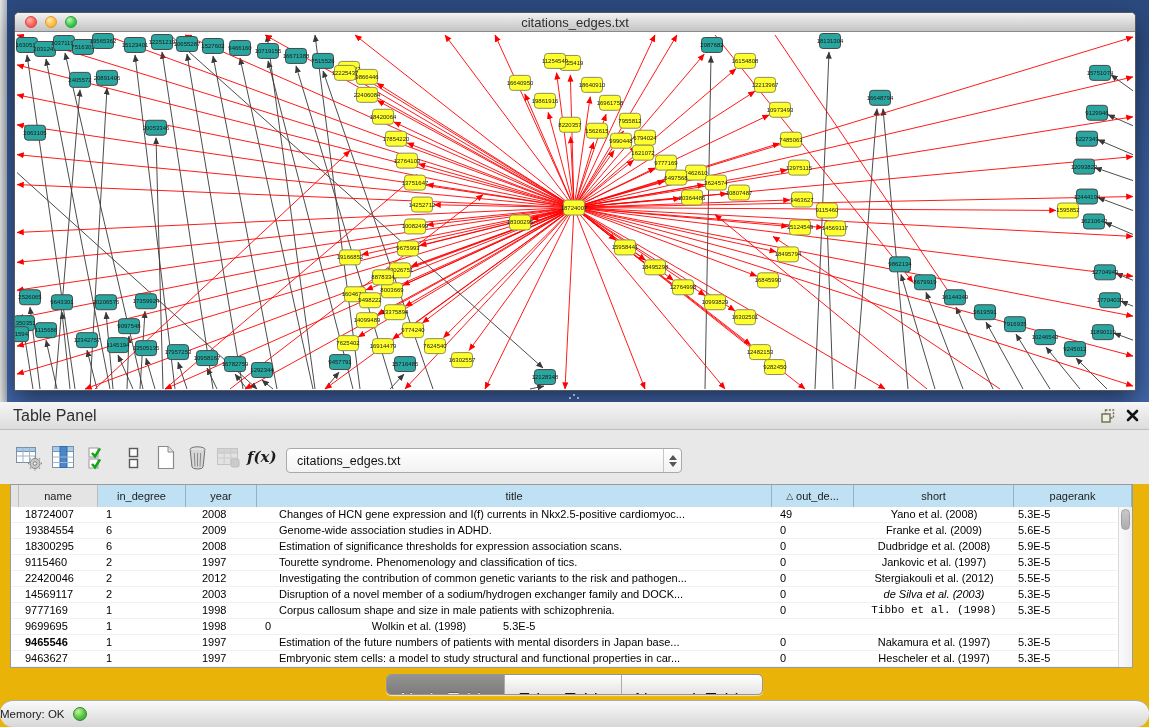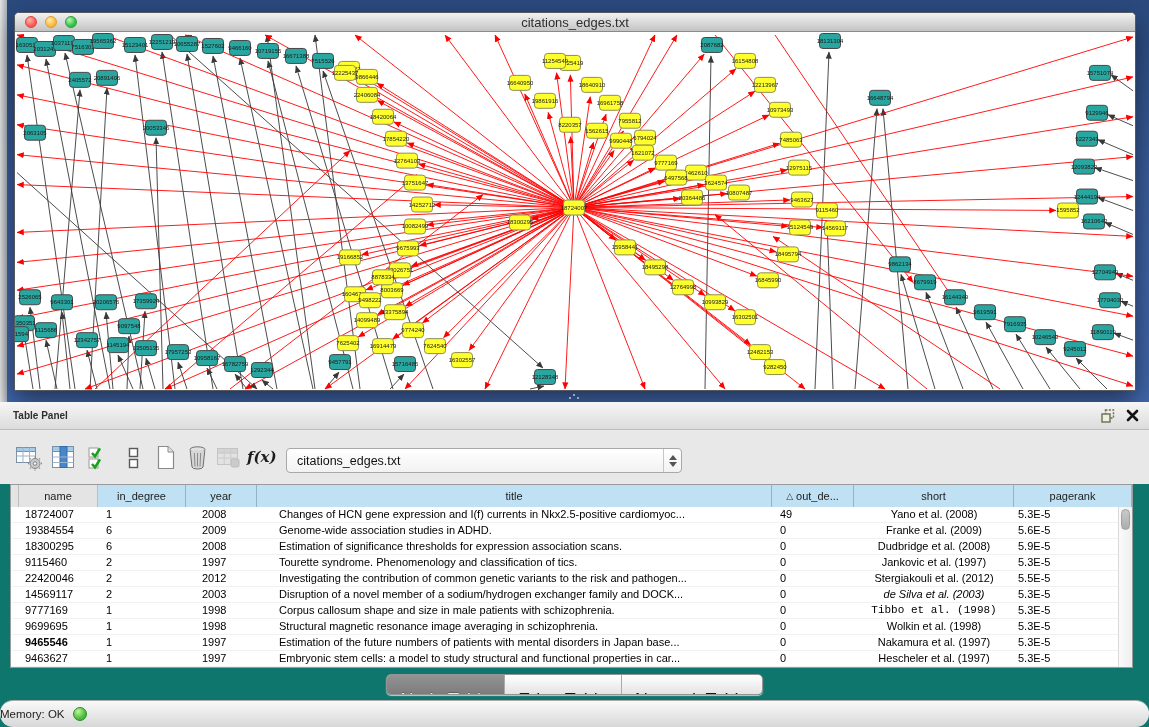--- a/index.html
+++ b/index.html
@@ -1,17 +1,17 @@
 <!DOCTYPE html>
 <html><head>
 <meta charset="utf-8">
 <style>
   * { margin:0; padding:0; box-sizing:border-box; }
   body { font-family:"Liberation Sans", sans-serif; background:#e8e8e8; }
-  .screen { position:relative; width:1149px; height:727px; overflow:hidden; background:#0f766e; }
+  .screen { position:relative; width:1149px; height:727px; overflow:hidden; background:#eab308; }
 
   
   .desktop { position:absolute; left:0; top:0; width:1149px; height:402px;
              background:linear-gradient(180deg,#2b4a7e 0%,#3a5e9e 45%,#4167ac 100%); }
   .edge-strip { position:absolute; left:0; top:0; width:7px; height:402px;
                 background:linear-gradient(90deg,#e3e3e3,#a9b0b8); }
   .gwin { position:absolute; left:14px; top:12px; width:1122px; height:379px;
           border:1px solid #55585c; border-radius:5px 5px 2px 2px; overflow:hidden;
           box-shadow:0 10px 26px rgba(0,0,0,.5); background:#fff; }
   .gw-titlebar { height:19px; background:linear-gradient(#f2f2f2,#d6d6d6 60%,#c3c3c3);
@@ -25,21 +25,21 @@
   .gw-canvas { position:absolute; left:0; top:20px; right:0; bottom:0; background:#fff; }
   .gw-canvas svg { display:block; width:100%; height:100%; }
   .grip { position:absolute; left:566px; top:393px; width:16px; height:8px; }
   .grip i { position:absolute; width:2px; height:2px; background:#b9c5da; border-radius:50%; }
   .grip i:nth-child(1){left:7px;top:1px}.grip i:nth-child(2){left:3px;top:4px}.grip i:nth-child(3){left:11px;top:4px}
 
   
   .tp-header { position:absolute; left:0; top:402px; width:1149px; height:28px;
                background:linear-gradient(#f6f6f6,#dcdcdc); border-bottom:1px solid #bdbdbd;
                display:flex; align-items:center; }
-  .tp-title { font-size:10px; color:#2f2f2f; margin-left:13px;font-weight:bold; }
+  .tp-title { font-size:16px; color:#2f2f2f; margin-left:13px; }
   .tp-actions { margin-left:auto; margin-right:10px; display:flex; align-items:center; gap:10px; }
   .tp-actions svg { display:block; cursor:pointer; }
 
   .toolbar { position:absolute; left:0; top:430px; width:1149px; height:54px; background:#e8e8e8; }
   .tbtn { position:absolute; top:14px; width:27px; height:27px; border:none; background:transparent;
           padding:0; cursor:pointer; }
   .tbtn svg { display:block; }
   .tbtn.disabled { opacity:.45; }
   .fx { font-family:"DejaVu Serif", serif; font-style:italic; font-weight:bold;
         font-size:15px; color:#1c1c1c; line-height:27px; text-align:center; }
@@ -703,21 +703,20 @@
           <div class="td l22" style="width: 515px;">Corpus callosum shape and size in male patients with schizophrenia.</div>
           <div class="td l8" style="width: 82px;">0</div>
           <div class="td c" style="width: 160px; font-family: Liberation Mono, monospace;">Tibbo et al. (1998)</div>
           <div class="td l4" style="width: 106px; flex: 1 1 0%;">5.3E-5</div>
         </div>
         <div class="tr">
           <div class="td" style="width: 8px;"></div>
           <div class="td l6" style="width: 79px;">9699695</div>
           <div class="td l8" style="width: 88px;">1</div>
           <div class="td l16" style="width: 71px;">1998</div>
-          <div class="td l22" style="width: 515px;">Structural magnetic resonance image averaging in schizophrenia.</div>
           <div class="td l8" style="width: 82px;">0</div>
           <div class="td c" style="width: 160px;">Wolkin et al. (1998)</div>
           <div class="td l4" style="width: 106px; flex: 1 1 0%;">5.3E-5</div>
         </div>
         <div class="tr">
           <div class="td" style="width: 8px;"></div>
           <div class="td l6" style="width: 79px; font-weight: bold;">9465546</div>
           <div class="td l8" style="width: 88px;">1</div>
           <div class="td l16" style="width: 71px;">1997</div>
           <div class="td l22" style="width: 515px;">Estimation of the future numbers of patients with mental disorders in Japan base...</div>

